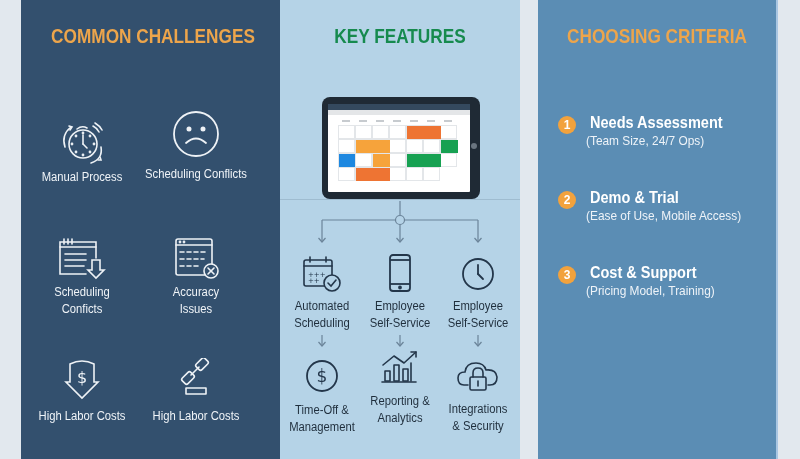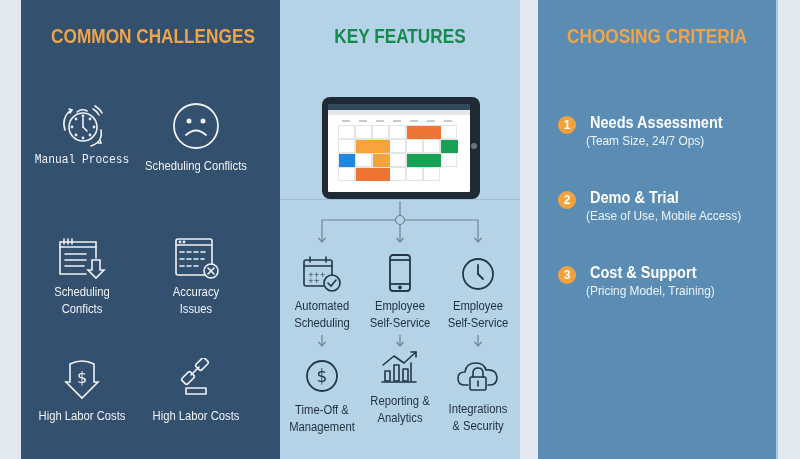--- a/index.html
+++ b/index.html
@@ -40,21 +40,21 @@
   .crit-sub { position: absolute; left: 28px; top: 17px; white-space: nowrap; color: #eef3f8; font-size: 13.5px;
     transform: scaleX(0.88); transform-origin: left; }
 </style>
 </head>
 <body>
 
 <div class="panel panel-left">
   <div class="ptitle t-orange">COMMON CHALLENGES</div>
 </div>
 
-<div class="item" style="left:22px;top:100px;font-family:Liberation Mono, monospace;">
+<div class="item" style="left:22px;top:117px;">
   <svg width="70" height="52" viewBox="0 0 70 52" fill="none" stroke="#eef2f6" stroke-width="1.6" stroke-linecap="round">
     <circle cx="36" cy="27" r="14"></circle>
     <line x1="36" y1="27" x2="36" y2="18"></line>
       <line x1="36" y1="27" x2="40" y2="31"></line>
     <circle cx="36" cy="16" r=".6"></circle>
       <circle cx="47" cy="27" r=".6"></circle>
       <circle cx="25" cy="27" r=".6"></circle>
       <circle cx="36" cy="38" r=".6"></circle>
     <circle cx="43" cy="19" r=".6"></circle>
       <circle cx="29" cy="19" r=".6"></circle>
@@ -64,21 +64,21 @@
       <path d="M22 9 L25 10 L23 13"></path>
     <path d="M46 9 Q50 11 52 15"></path>
       <path d="M48 6 Q53 9 55 13"></path>
     <path d="M54 30 Q56 42 44 46"></path>
       <path d="M53 40 L54 43 L51 43"></path>
     <path d="M30 12 Q35 8 40 11"></path>
   </svg>
   <div class="lbl lbl-light">Manual Process</div>
 </div>
 
-<div class="item" style="left:136px;top:100px;">
+<div class="item" style="left:136px;top:108px;">
   <svg width="52" height="52" viewBox="0 0 52 52" fill="none" stroke="#eef2f6" stroke-width="1.8" stroke-linecap="round">
     <circle cx="26" cy="26" r="22"></circle>
     <circle cx="19" cy="21" r="1.6" fill="#eef2f6"></circle>
       <circle cx="33" cy="21" r="1.6" fill="#eef2f6"></circle>
     <path d="M16 35 Q26 26 36 35"></path>
   </svg>
   <div class="lbl lbl-light" style="margin-top:6px">Scheduling Conflicts</div>
 </div>
 
 <div class="item" style="left:22px;top:236px;">

